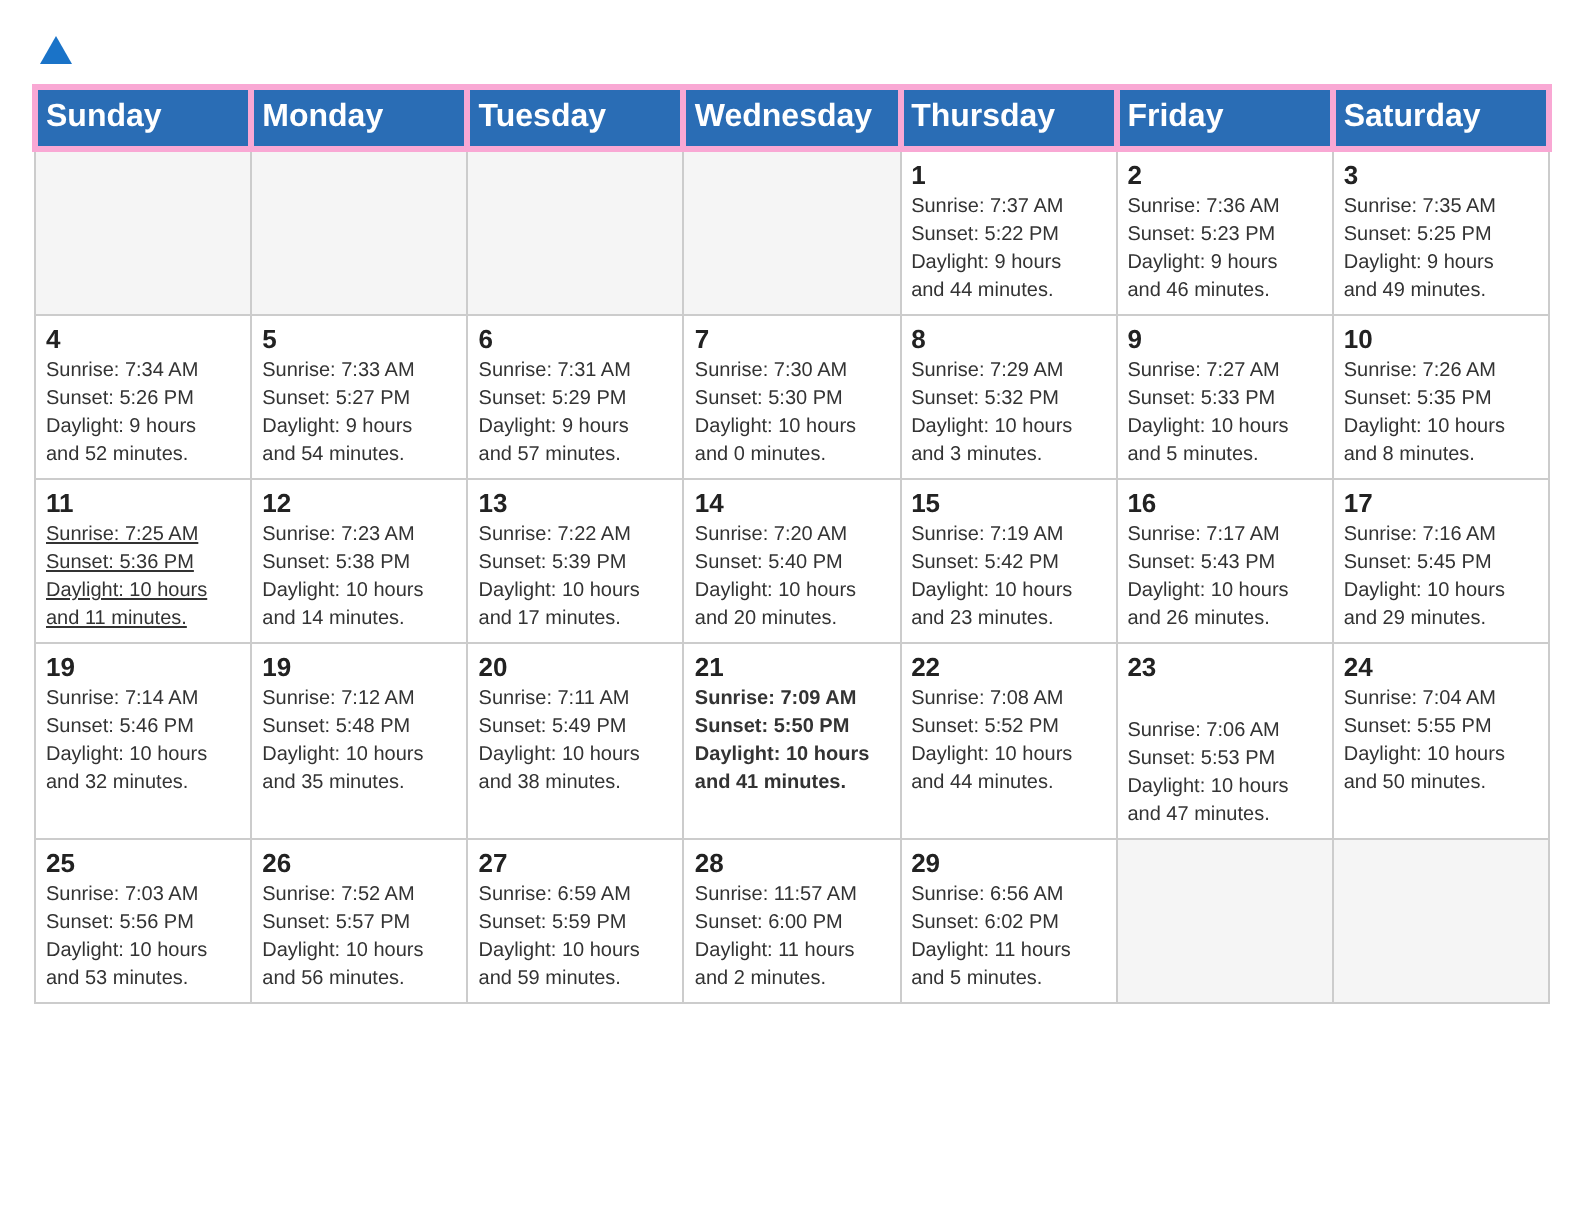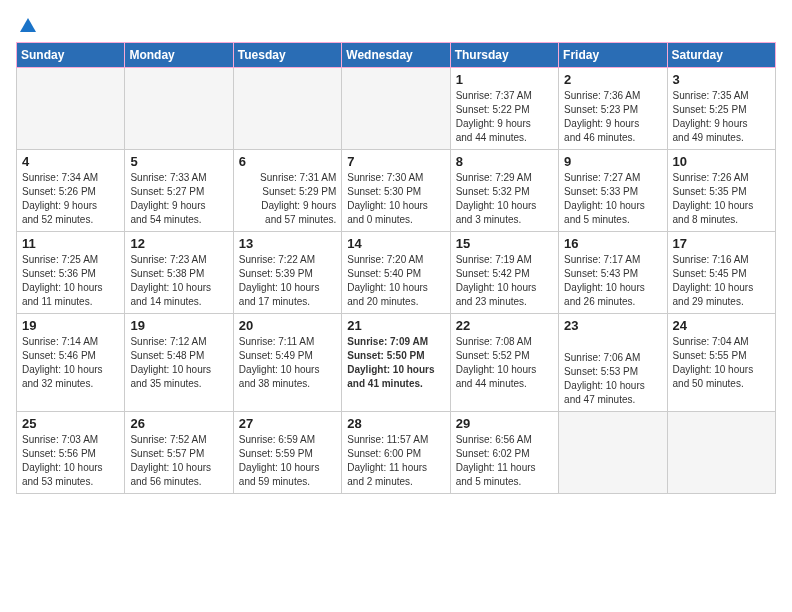--- a/index.html
+++ b/index.html
@@ -48,25 +48,25 @@
       color: #555;
     }
     table {
       width: 100%;
       border-collapse: collapse;
       table-layout: fixed;
     }
     th {
       background-color: #2a6db5;
       color: #fff;
-      font-size: 12px;
+      font-size: 16px;
       font-weight: bold;
       padding: 5px 4px;
       text-align: left;
-      border: 1px solid #f9a8d4;
+      border: 3px solid #f9a8d4;
     }
     td {
       border: 1px solid #ccc;
       vertical-align: top;
       padding: 4px 5px;
       font-size: 10.5px;
       color: #333;
       height: 80px;
       background: #fff;
     }
@@ -157,21 +157,21 @@
         </td>
         <td>
           <span class="day-number">5</span>
           <div class="cell-content" style="white-space: pre-line;">Sunrise: 7:33 AM
 Sunset: 5:27 PM
 Daylight: 9 hours
 and 54 minutes.</div>
         </td>
         <td>
           <span class="day-number">6</span>
-          <div class="cell-content" style="white-space: pre-line; text-align: right;">Sunrise: 7:31 AM
+          <div class="cell-content" style="white-space: pre-line;">Sunrise: 7:31 AM
 Sunset: 5:29 PM
 Daylight: 9 hours
 and 57 minutes.</div>
         </td>
         <td>
           <span class="day-number">7</span>
           <div class="cell-content" style="white-space: pre-line;">Sunrise: 7:30 AM
 Sunset: 5:30 PM
 Daylight: 10 hours
 and 0 minutes.</div>
@@ -194,21 +194,21 @@
           <span class="day-number">10</span>
           <div class="cell-content" style="white-space: pre-line;">Sunrise: 7:26 AM
 Sunset: 5:35 PM
 Daylight: 10 hours
 and 8 minutes.</div>
         </td>
       </tr>
       <tr>
         <td>
           <span class="day-number">11</span>
-          <div class="cell-content" style="white-space: pre-line;">Sunrise: 7:25 AM
+          <div class="cell-content" style="white-space: pre-line; text-decoration: underline;">Sunrise: 7:25 AM
 Sunset: 5:36 PM
 Daylight: 10 hours
 and 11 minutes.</div>
         </td>
         <td>
           <span class="day-number">12</span>
           <div class="cell-content" style="white-space: pre-line;">Sunrise: 7:23 AM
 Sunset: 5:38 PM
 Daylight: 10 hours
 and 14 minutes.</div>

